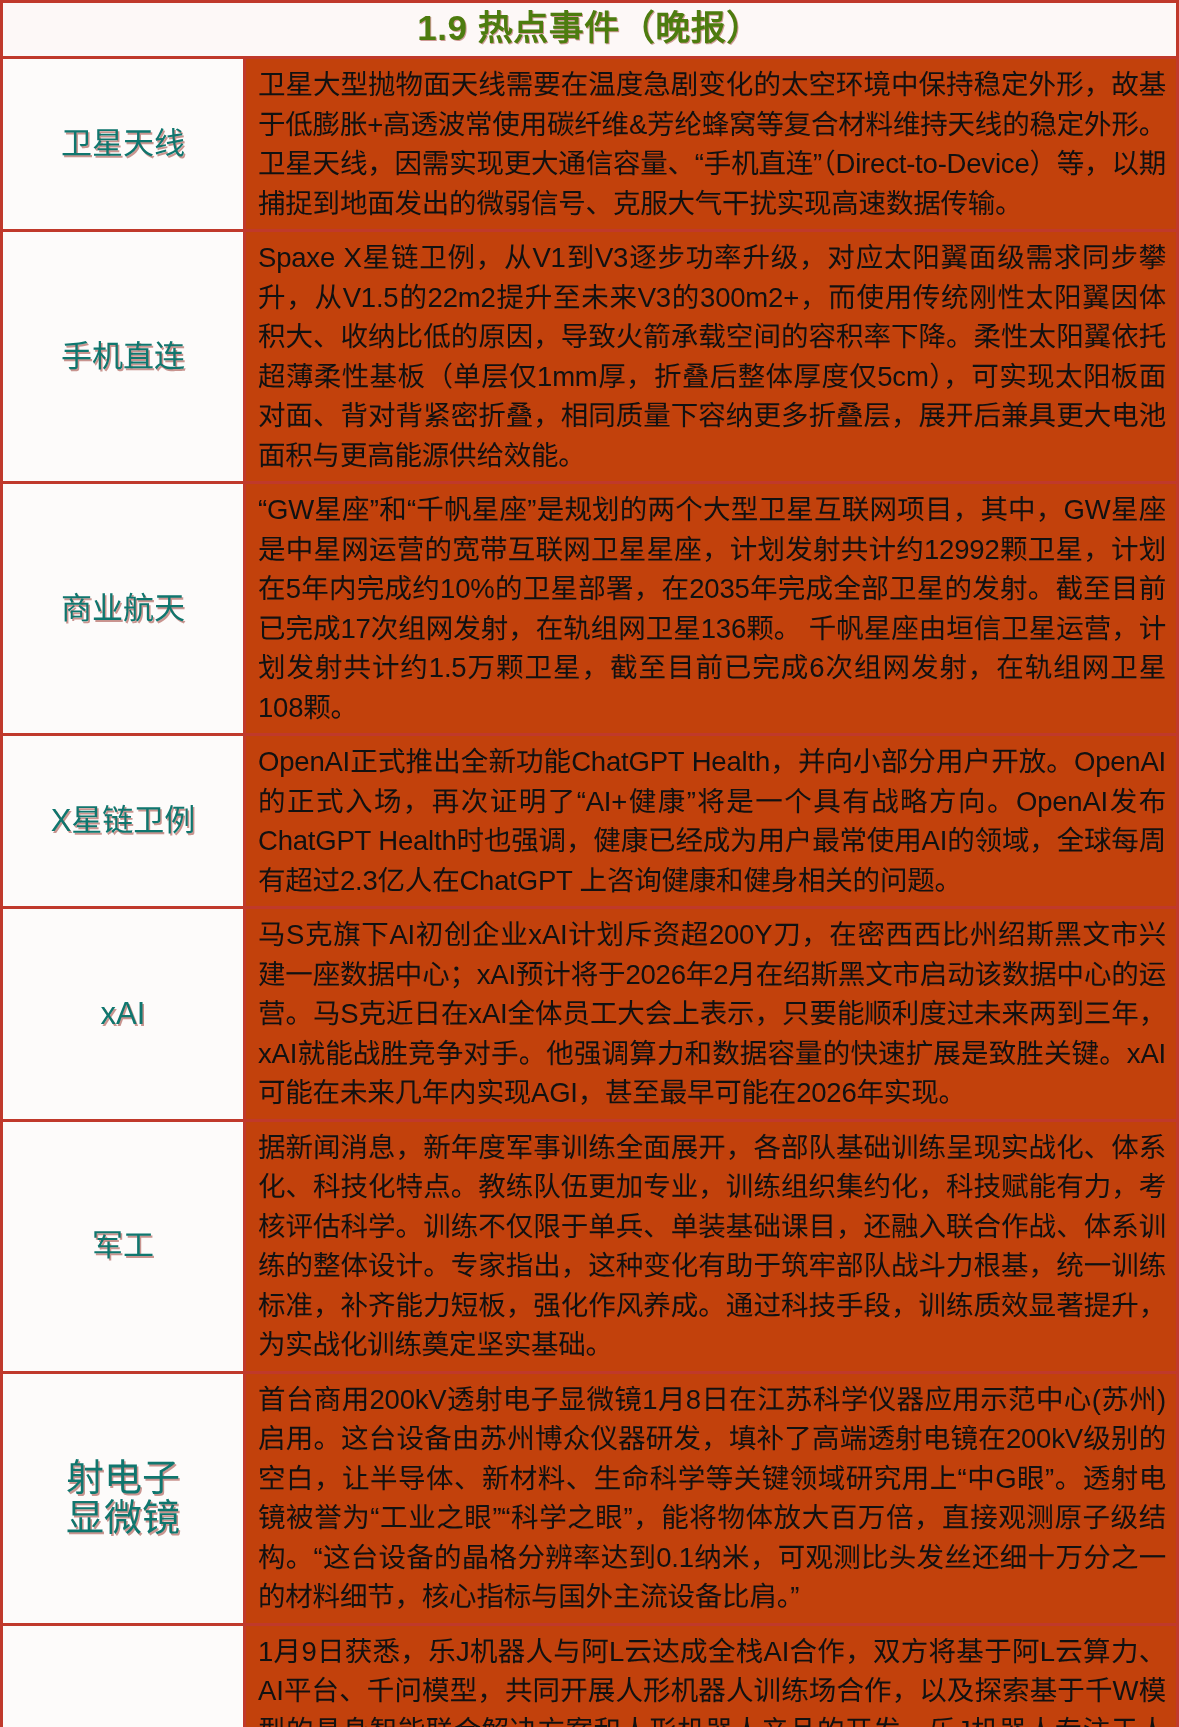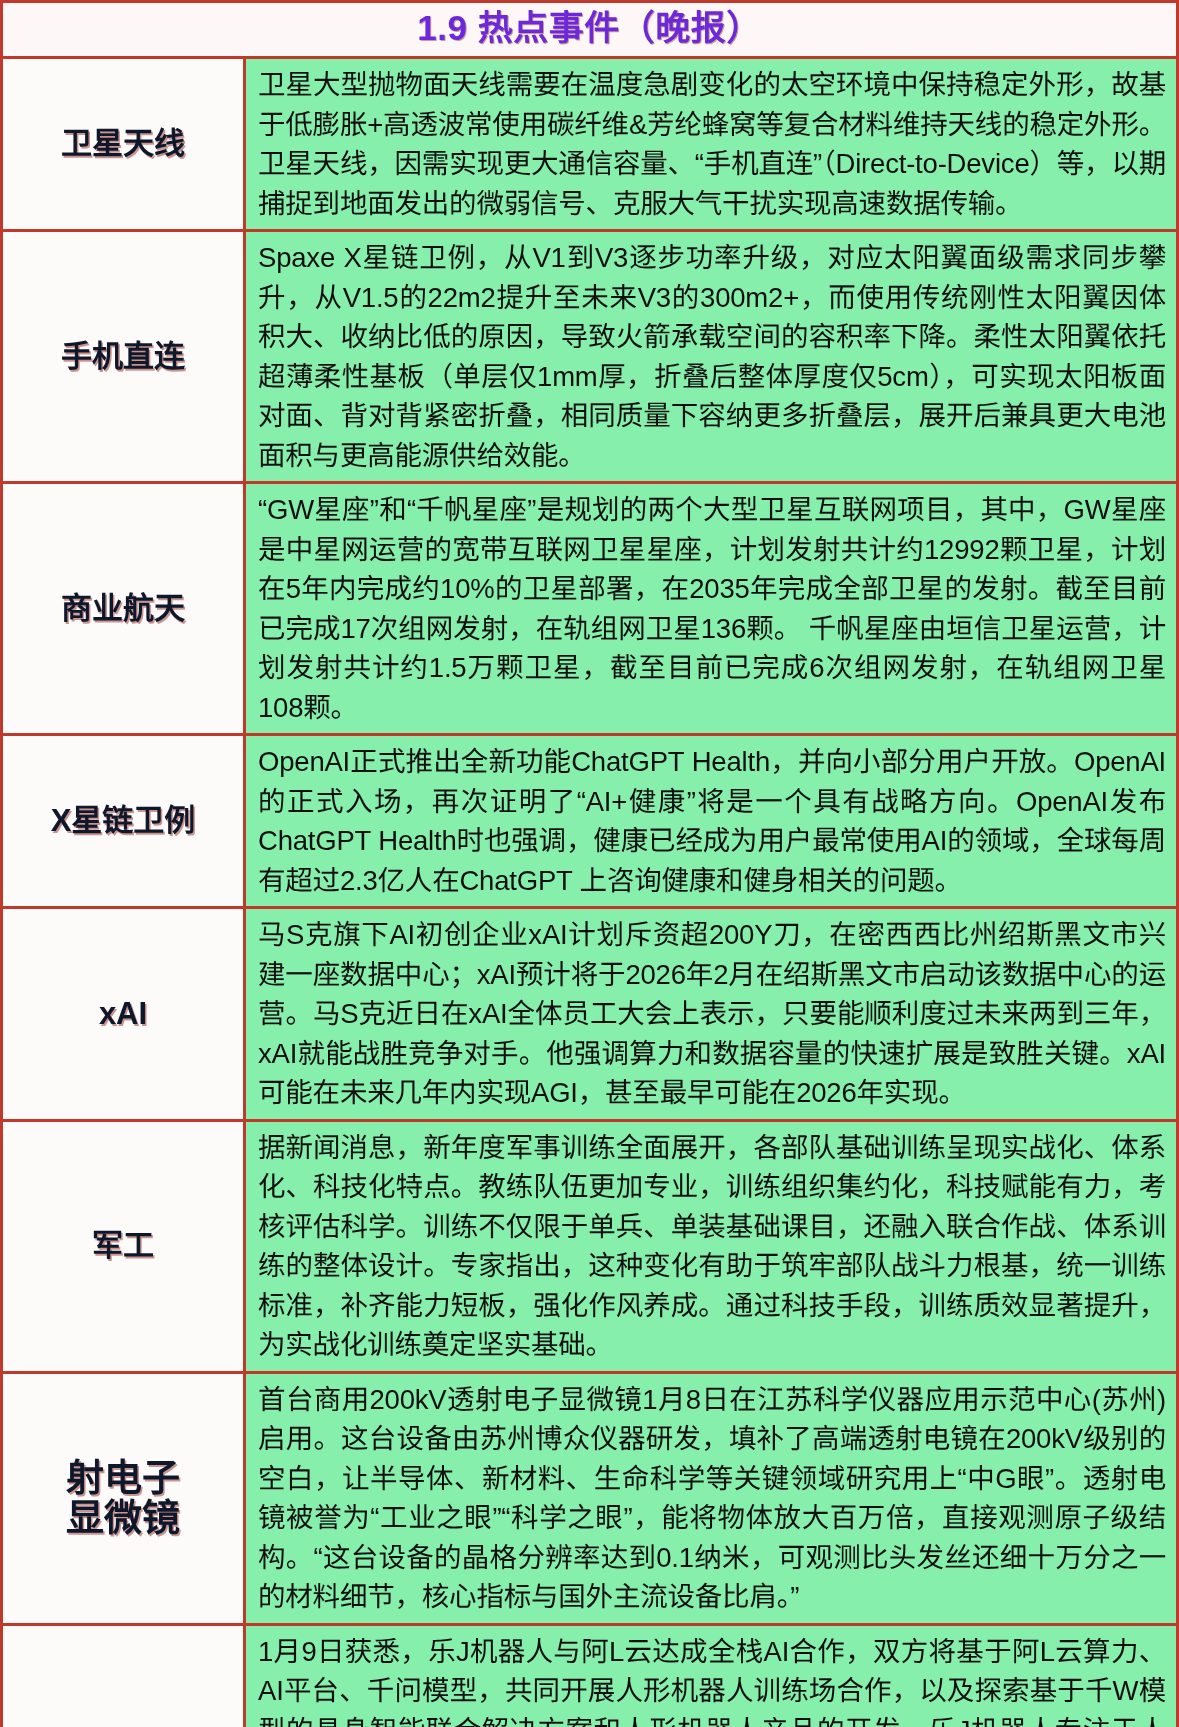--- a/index.html
+++ b/index.html
@@ -30,21 +30,21 @@
     border-bottom: 3px solid #c0392b;
   }
   .title-cell {
     text-align: center;
     padding: 3px 0 6px 0;
     height: 49px;
     box-sizing: border-box;
     background: #fdf8f7;
   }
   .title-text {
-    color: #6d28d9;
+    color: #4d7c0f;
     font-size: 35px;
     font-weight: bold;
     letter-spacing: 0.5px;
     line-height: 44px;
     text-shadow: 1px 1px 0 rgba(150,40,30,0.45);
     white-space: nowrap;
   }
   .row {
     border-top: 3px solid #c0392b;
   }
@@ -56,36 +56,36 @@
     min-width: 243px;
     max-width: 243px;
     box-sizing: border-box;
     border-right: 3px solid #c0392b;
     text-align: center;
     vertical-align: middle;
     background: #fdfbfa;
     padding: 4px 6px;
   }
   .label-text {
-    color: #0f172a;
+    color: #0f766e;
     font-size: 31px;
-    font-weight: bold;
+    font-weight: normal;
     line-height: 40px;
     letter-spacing: 0px;
     text-shadow: 1.5px 1.5px 0 rgba(150,45,35,0.5);
     display: block;
   }
   .label-text.small {
     font-size: 38px;
   }
   .body-cell {
     box-sizing: border-box;
     vertical-align: top;
     padding: 6px 10px 6px 12px;
-    background: #86efac;
+    background: #c2410c;
   }
   .body-text {
     color: #111111;
     font-size: 27.5px;
     line-height: 39.5px;
     text-align: justify;
     text-justify: inter-ideograph;
     letter-spacing: -0.2px;
     margin: 0;
     word-break: break-word;

